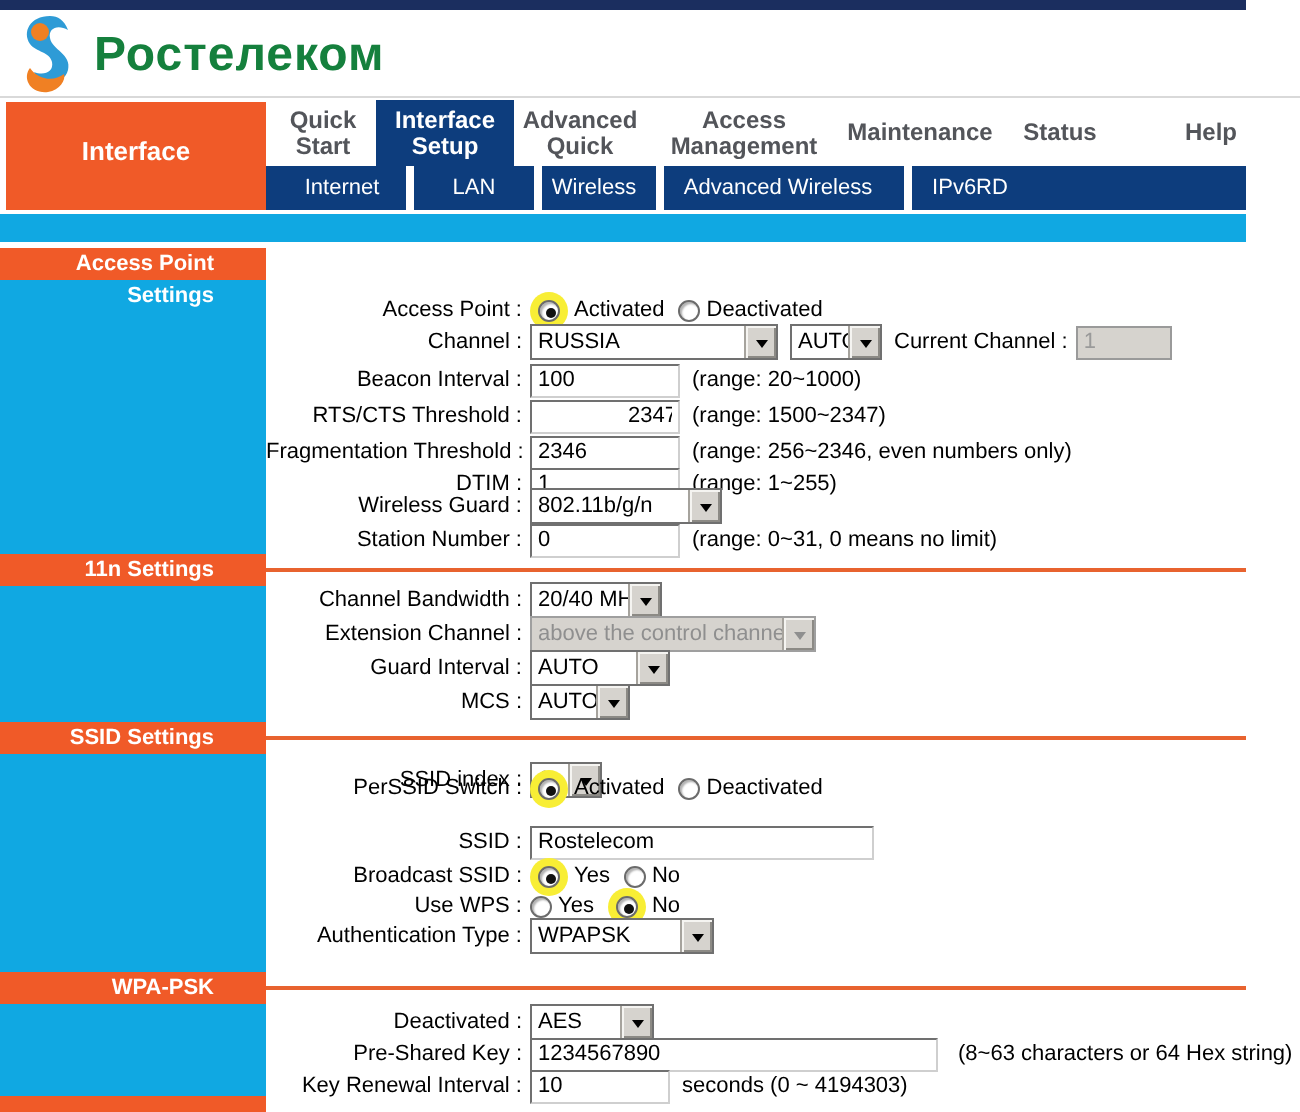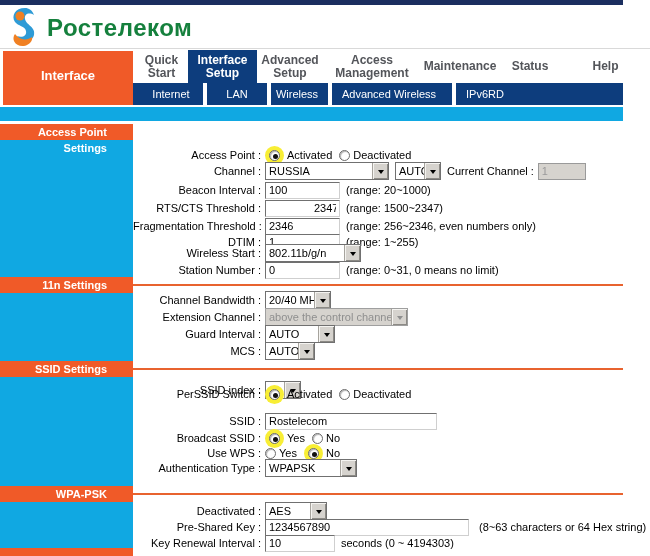--- a/index.html
+++ b/index.html
@@ -72,21 +72,21 @@
     </svg>
     <div class="brand-name">Ростелеком</div>
   </div>
   <div class="logo-rule"></div>
 
   <div class="side-box">
     <span>Interface</span>
   </div>
   <div class="tab t0">Quick Start</div>
   <div class="tab t1 active">Interface Setup</div>
-  <div class="tab t2">Advanced Setup</div>
+  <div class="tab t2">Advanced Quick</div>
   <div class="tab t3">Access Management</div>
   <div class="tab t4">Maintenance</div>
   <div class="tab t5">Status</div>
   <div class="tab t6">Help</div>
 
   <div class="subnav">
     <span class="subitem" style="left:38px">Internet</span>
     <span class="subsep" style="left:70px"></span>
     <span class="subitem" style="left:104px">LAN</span>
     <span class="subsep" style="left:134px"></span>
@@ -154,21 +154,21 @@
     <span class="hint">(range: 256~2346, even numbers only)</span>
   </div>
 
   <div class="row" style="top:233px">
     <span class="lbl">DTIM :</span>
     <input class="ti" style="width: 75px;" value="1">
     <span class="hint">(range: 1~255)</span>
   </div>
 
   <div class="row" style="top:244px">
-    <span class="lbl">Wireless Start :</span>
+    <span class="lbl">Wireless Guard :</span>
     <span class="sel" style="width:96px">
       <span class="sv">802.11b/g/n</span>
       <span class="ar"></span>
     </span>
   </div>
 
   <div class="row" style="top:261px">
     <span class="lbl">Station Number :</span>
     <input class="ti" style="width: 75px;" value="0">
     <span class="hint">(range: 0~31, 0 means no limit)</span>

